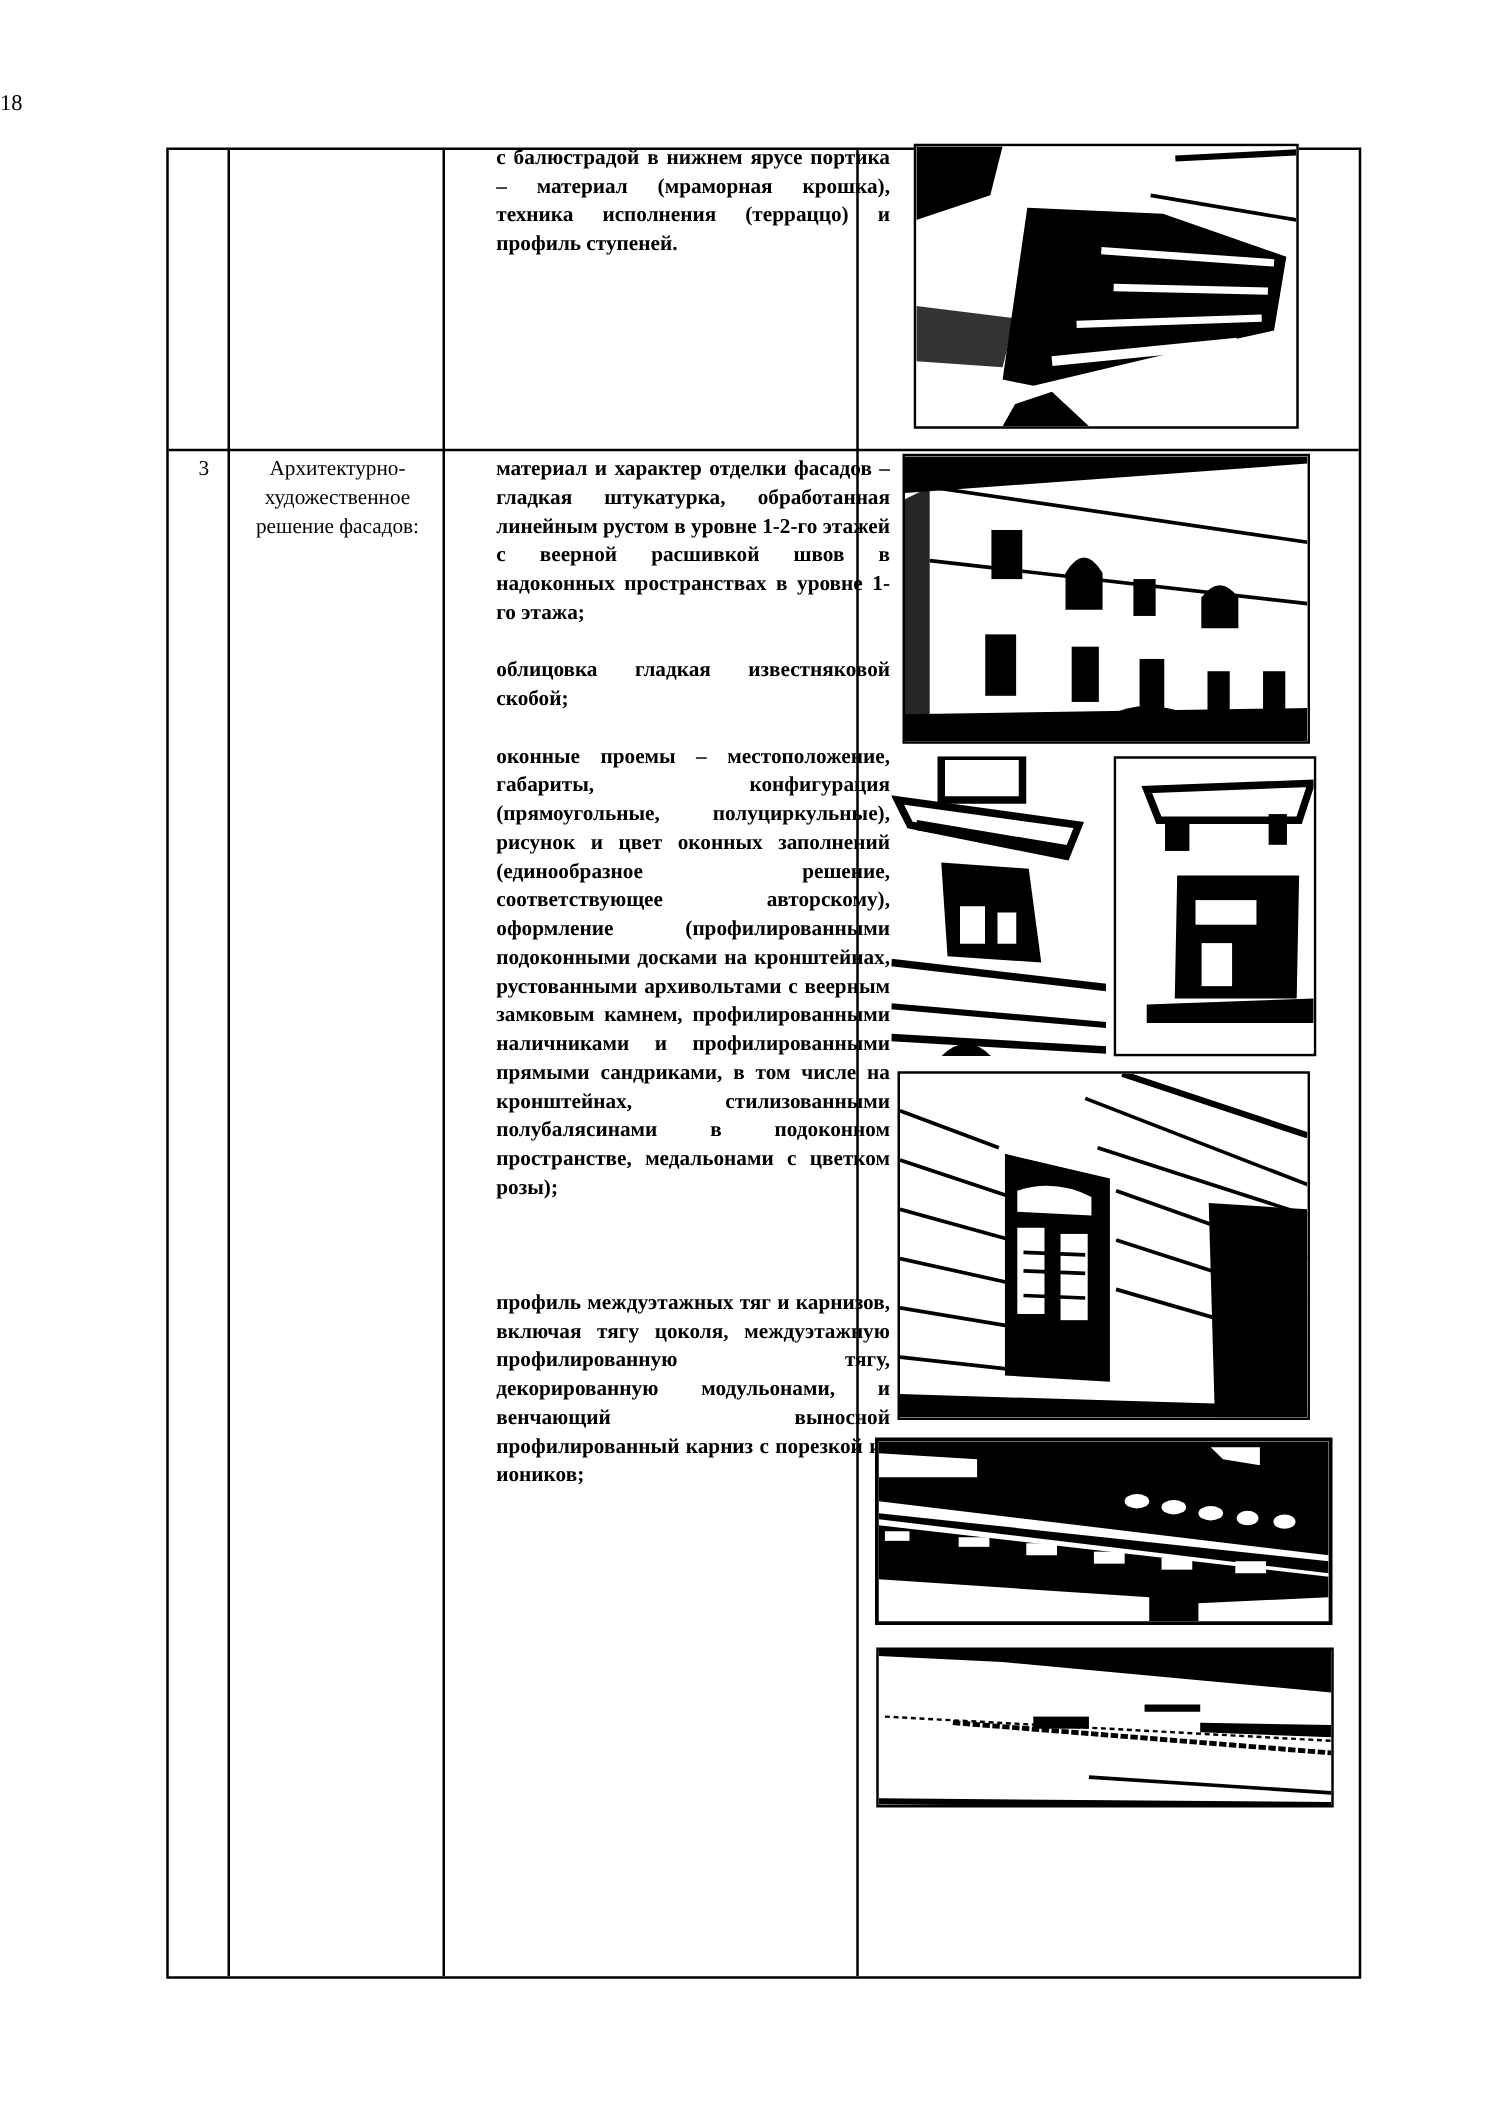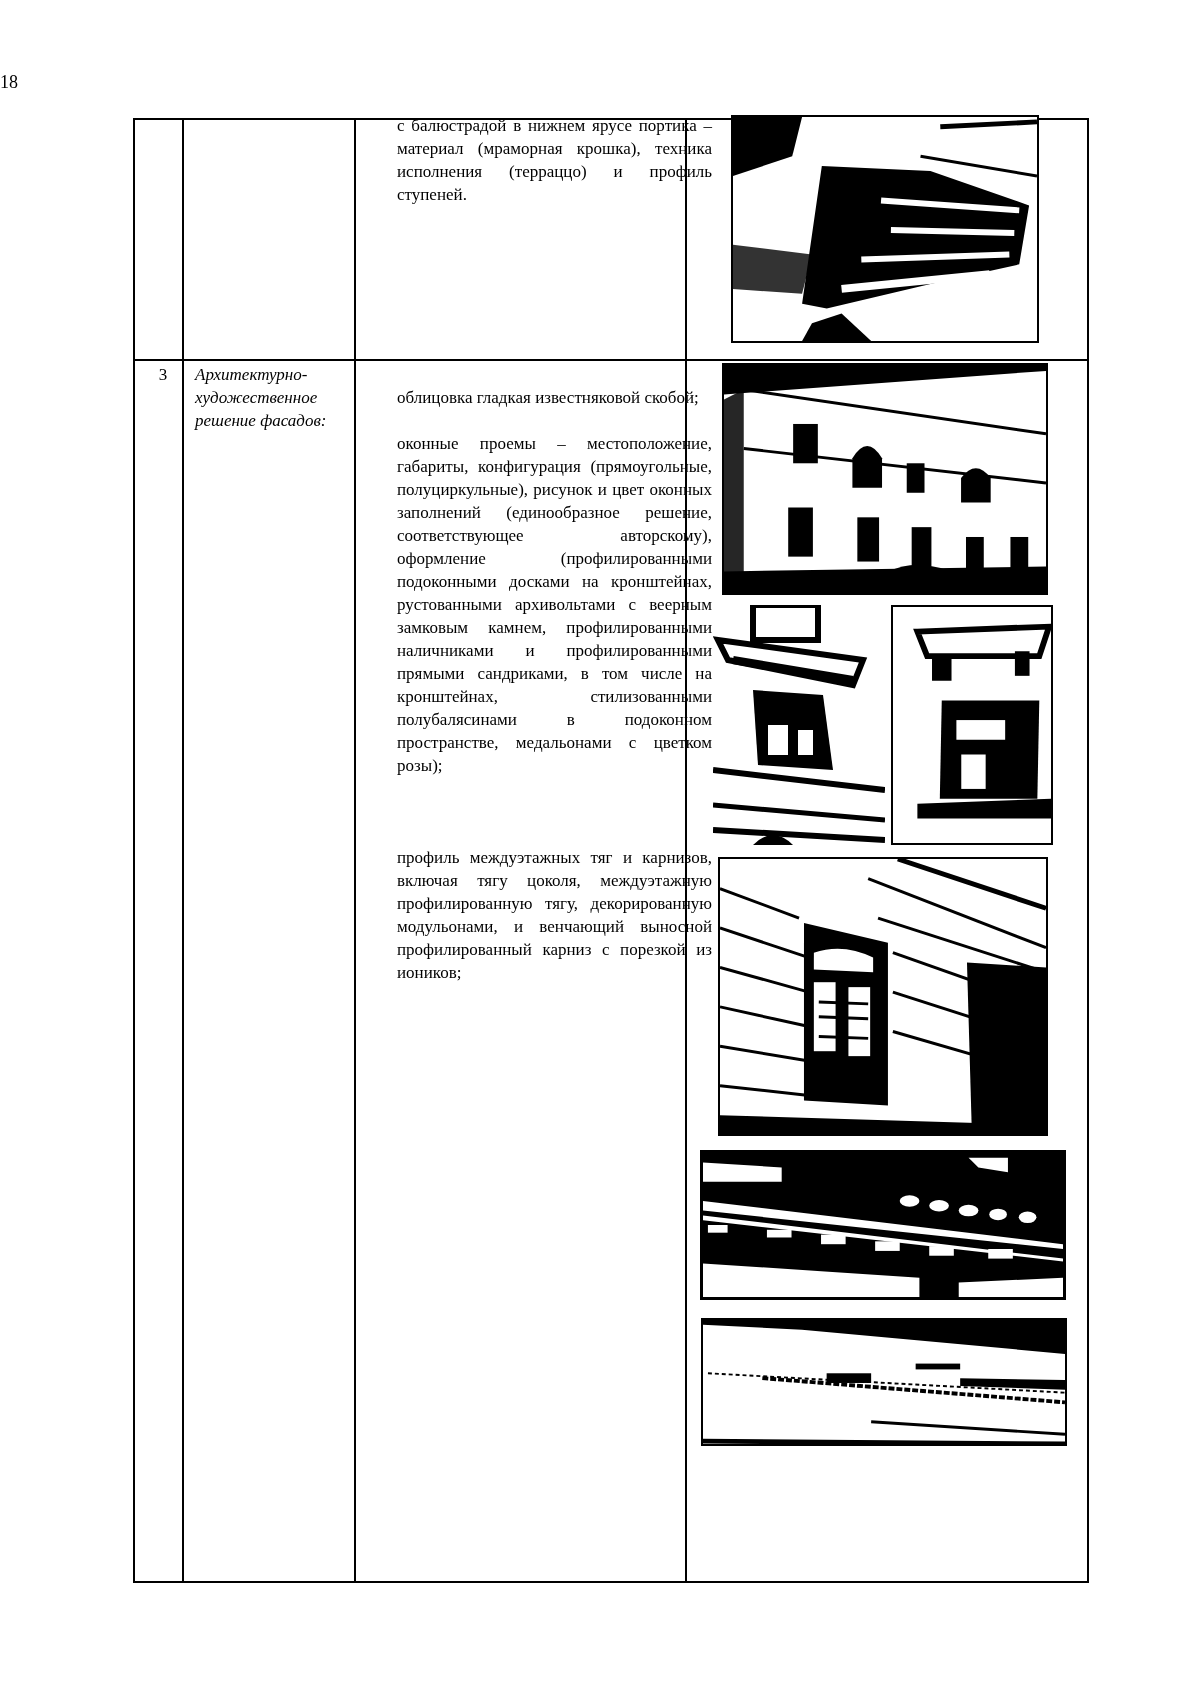--- a/index.html
+++ b/index.html
@@ -6,23 +6,23 @@
   body { width: 1200px; height: 1697px; position: relative; overflow: hidden;
          font-family: "Liberation Serif", "DejaVu Serif", serif; color: #000; }
   .page-number { position: absolute; left: 0; width: 1200px; top: 72px; 
                  font-size: 18px; line-height: 20px; }
   .table { position: absolute; left: 133px; top: 118px; width: 956px; height: 1465px;
            border: 2px solid #000; box-sizing: border-box; }
   .vline { position: absolute; top: 0; bottom: 0; width: 0; border-left: 2px solid #000; }
   .hline { position: absolute; left: 0; right: 0; height: 0; border-top: 2px solid #000; }
   .cell-text { position: absolute; font-size: 17px; line-height: 23px; }
   .desc { left: 262px; width: 315px; text-align: justify; }
-  .desc p { margin: 0; text-align: justify; text-align-last: left; }
+  .desc p { margin: 0; text-align: justify; text-align-last: left; font-weight: bold; }
   .row-num { left: 8px; width: 40px; text-align: center; }
-  .row-name { left: 60px; width: 150px; text-align: left; font-style: italic; }
+  .row-name { left: 60px; width: 150px; text-align: center; }
   .photo { position: absolute; border: 2px solid #000; box-sizing: border-box; background: #fff; overflow: hidden; }
   .photo svg { width: 100%; height: 100%; display: block; }
 </style>
 </head>
 <body>
 
 <div class="page-number">18</div>
 
 <div class="table">
   <div class="vline" style="left:47px"></div>
@@ -47,20 +47,21 @@
       <path d="M80 210 L110 200 L140 228 L70 228 Z" fill="#000"></path>
       <path d="M210 10 L308 5" stroke="#000" stroke-width="5"></path>
       <path d="M190 40 L308 60" stroke="#000" stroke-width="3"></path>
     </svg>
   </div>
 
   <div class="cell-text row-num" style="top:243px">3</div>
   <div class="cell-text row-name" style="top:243px">Архитектурно-художественное решение фасадов:</div>
 
   <div class="cell-text desc" style="top:243px">
+    <p>материал и характер отделки фасадов – гладкая штукатурка, обработанная линейным рустом в уровне 1-2-го этажей с веерной расшивкой швов в надоконных пространствах в уровне 1-го этажа;</p>
     <p style="margin-top:23px">облицовка гладкая известняковой скобой;</p>
     <p style="margin-top:23px">оконные проемы – местоположение, габариты, конфигурация (прямоугольные, полуциркульные), рисунок и цвет оконных заполнений (единообразное решение, соответствующее авторскому), оформление (профилированными подоконными досками на кронштейнах, рустованными архивольтами с веерным замковым камнем, профилированными наличниками и профилированными прямыми сандриками, в том числе на кронштейнах, стилизованными полубалясинами в подоконном пространстве, медальонами с цветком розы);</p>
     <p style="margin-top:69px">профиль междуэтажных тяг и карнизов, включая тягу цоколя, междуэтажную профилированную тягу, декорированную модульонами, и венчающий выносной профилированный карниз с порезкой из иоников;</p>
   </div>
 
   <div class="photo" style="left:587px; top:243px; width:326px; height:232px;">
     <svg viewBox="0 0 326 232" preserveAspectRatio="none">
       <rect width="326" height="232" fill="#fff"></rect>
       <path d="M0 0 L326 0 L326 6 L0 30 Z" fill="#000"></path>
       <path d="M20 25 L326 70" stroke="#000" stroke-width="3"></path>

